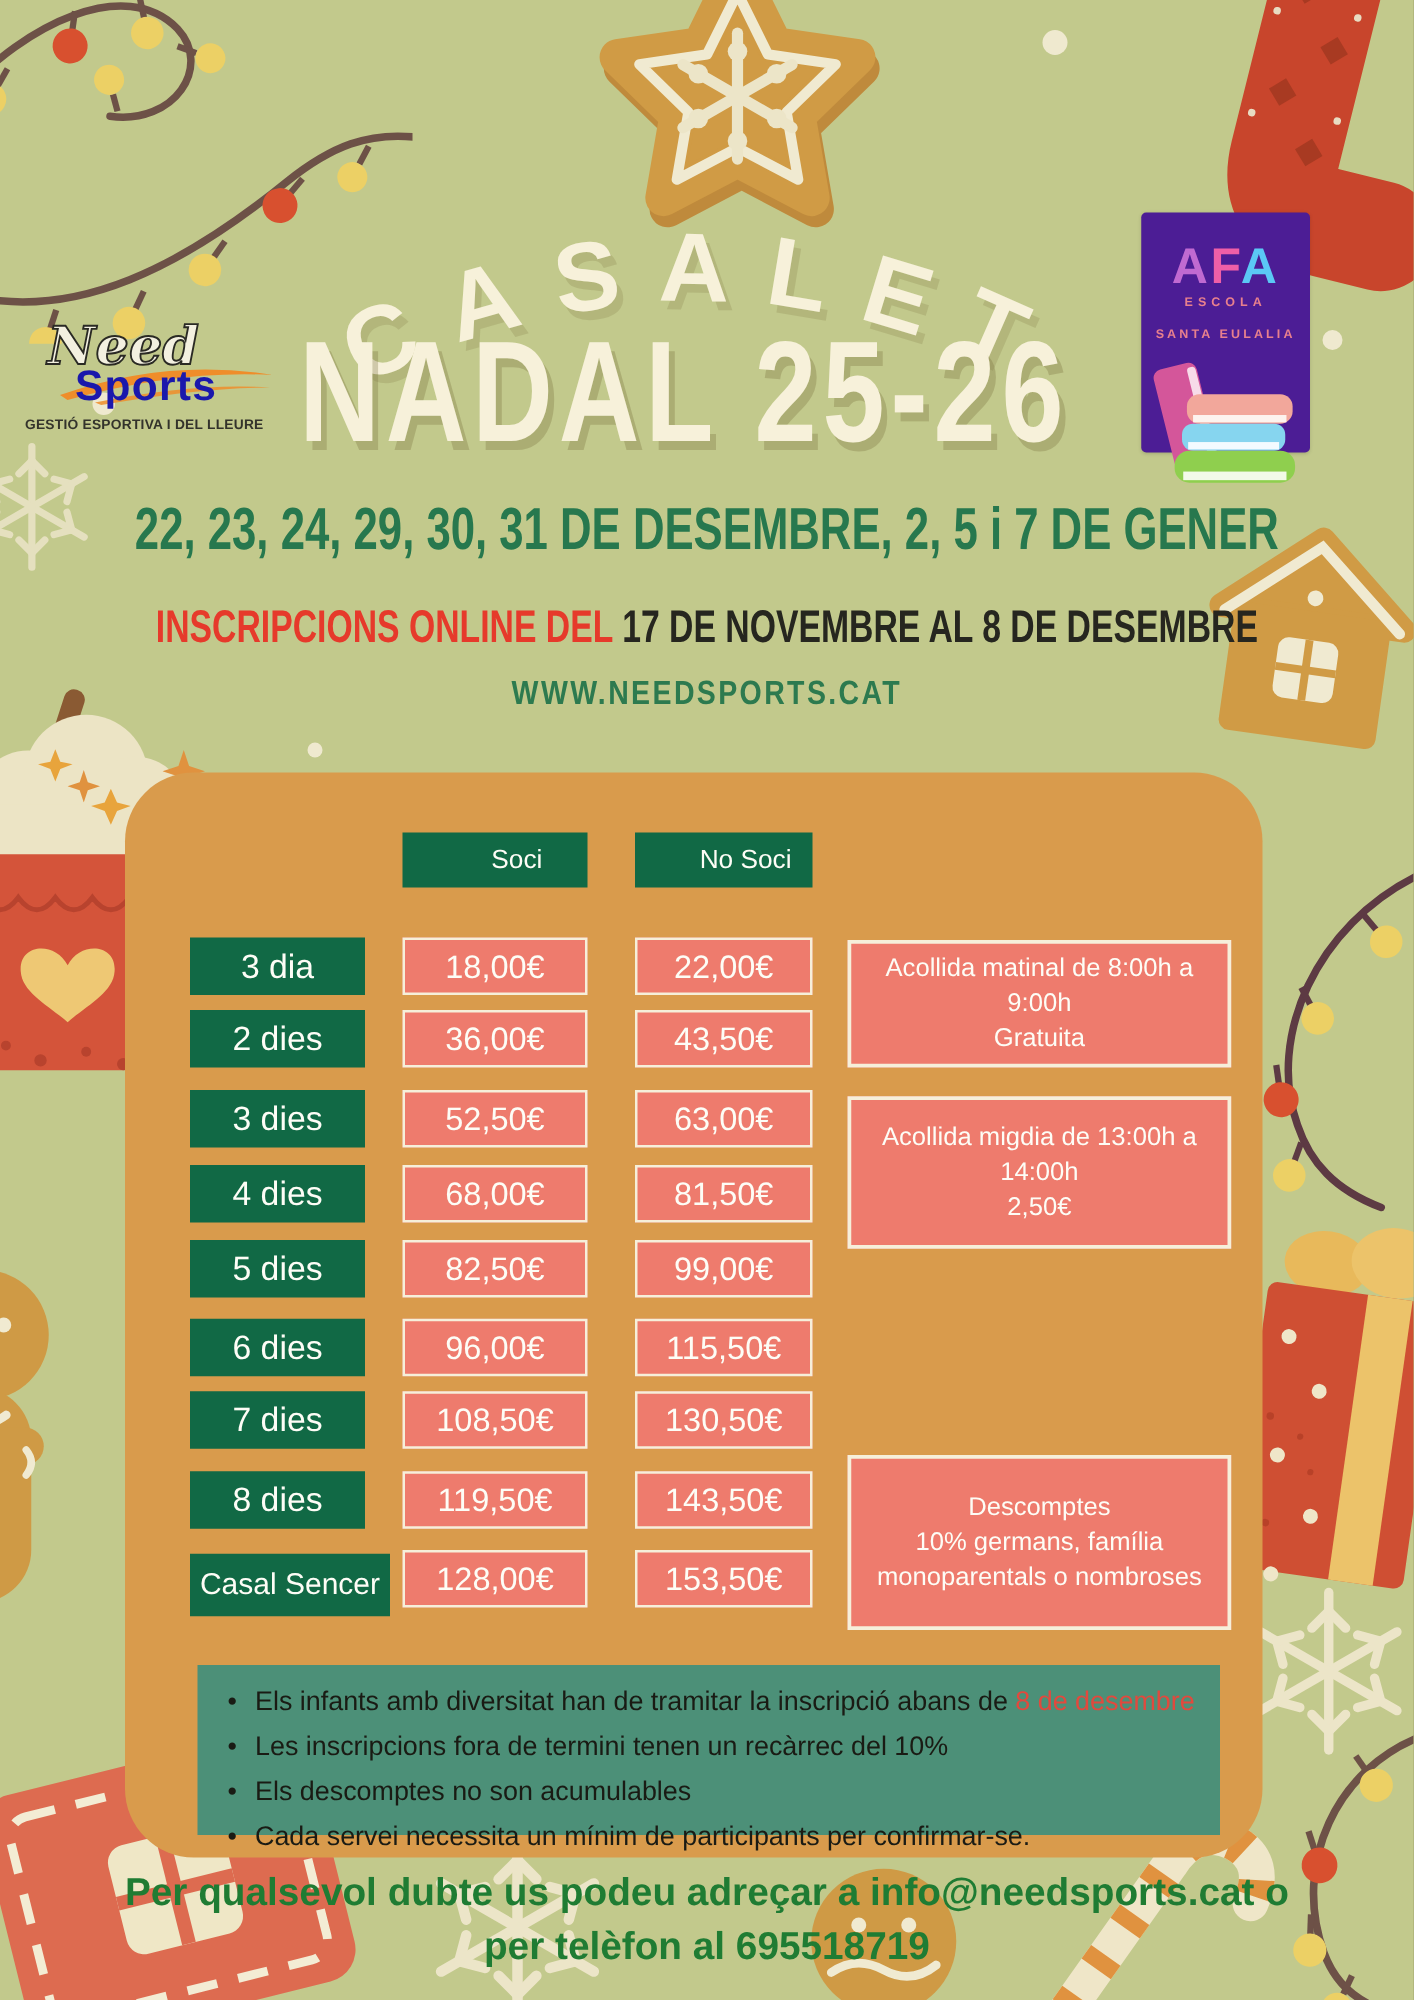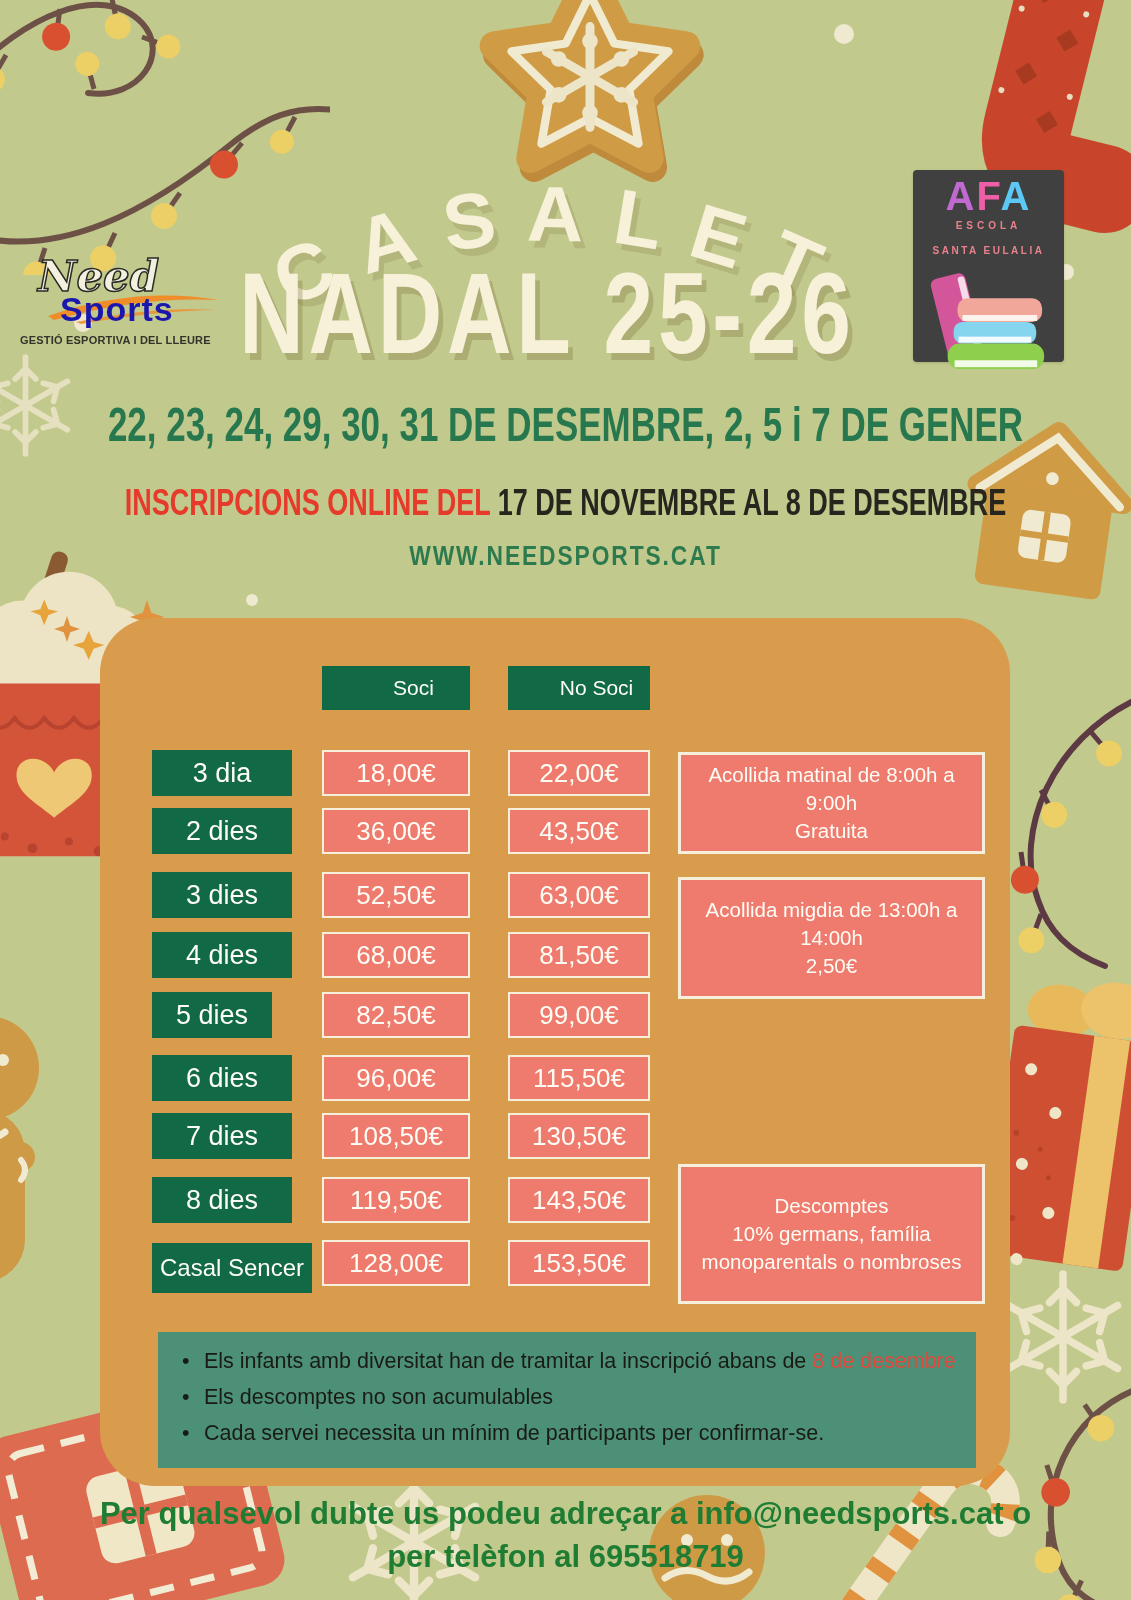--- a/index.html
+++ b/index.html
@@ -31,22 +31,22 @@
     position:absolute; left:42px; top:34px; font-size:34px; font-weight:bold;
     color:#1a18ac; letter-spacing:1px; z-index:2;
   }
   .need-swoosh { position:absolute; left:28px; top:34px; z-index:1; }
   .need-tagline {
     position:absolute; left:2px; top:78px; width:210px;
     font-size:11px; font-weight:bold; color:#33332b; letter-spacing:0.2px;
   }
 
   .afacard {
-    left:913px; top:170px; width:151px; height:192px; background:#404040;
-    border-radius:4px; z-index:1; text-align:center; padding-top:6px;
+    left:913px; top:170px; width:135px; height:192px; background:#4c1d95;
+    border-radius:4px; z-index:1; text-align:center; padding-top:23px;
     box-shadow:0 1px 3px rgba(0,0,0,0.15);
   }
   .afa-letters { font-size:40px; font-weight:bold; line-height:1; letter-spacing:2px; }
   .afa-l0 { color:#c06ad1; } .afa-l1 { color:#ef5fa7; } .afa-l2 { color:#5bc8f5; }
   .afa-line1 { font-size:10px; font-weight:bold; color:#e8808d; letter-spacing:4px; margin-top:4px; }
   .afa-line2 { font-size:10px; font-weight:bold; color:#e8808d; letter-spacing:2.5px; margin-top:14px; }
 
   .title-arc { left:215px; top:118px; width:690px; height:250px; z-index:1; }
   .title-arc text {
     font-family:"Liberation Sans", sans-serif; font-weight:bold;
@@ -433,21 +433,21 @@
     <div class="cell" style="left:408px;top:190px;width:142px;height:46px">43,50€</div>
 
     <div class="greenbox rowlabel" style="left:52px;top:254px;width:140px;height:46px">3 dies</div>
     <div class="cell" style="left:222px;top:254px;width:148px;height:46px">52,50€</div>
     <div class="cell" style="left:408px;top:254px;width:142px;height:46px">63,00€</div>
 
     <div class="greenbox rowlabel" style="left:52px;top:314px;width:140px;height:46px">4 dies</div>
     <div class="cell" style="left:222px;top:314px;width:148px;height:46px">68,00€</div>
     <div class="cell" style="left:408px;top:314px;width:142px;height:46px">81,50€</div>
 
-    <div class="greenbox rowlabel" style="left:52px;top:374px;width:120px;height:46px">5 dies</div>
+    <div class="greenbox rowlabel" style="left:52px;top:374px;width:140px;height:46px">5 dies</div>
     <div class="cell" style="left:222px;top:374px;width:148px;height:46px">82,50€</div>
     <div class="cell" style="left:408px;top:374px;width:142px;height:46px">99,00€</div>
 
     <div class="greenbox rowlabel" style="left:52px;top:437px;width:140px;height:46px">6 dies</div>
     <div class="cell" style="left:222px;top:437px;width:148px;height:46px">96,00€</div>
     <div class="cell" style="left:408px;top:437px;width:142px;height:46px">115,50€</div>
 
     <div class="greenbox rowlabel" style="left:52px;top:495px;width:140px;height:46px">7 dies</div>
     <div class="cell" style="left:222px;top:495px;width:148px;height:46px">108,50€</div>
     <div class="cell" style="left:408px;top:495px;width:142px;height:46px">130,50€</div>
@@ -465,20 +465,21 @@
 Gratuita</div>
     <div class="service" style="top:259px;height:122px">Acollida migdia de 13:00h a
 14:00h
 2,50€</div>
     <div class="service" style="top:546px;height:140px">Descomptes
 10% germans, família
 monoparentals o nombroses</div>
 
     <div class="notesbox">
       <div class="bullet"><span>Els infants amb diversitat han de tramitar la inscripció abans de </span><span class="bred">8 de desembre</span></div>
+      <div class="bullet">Les inscripcions fora de termini tenen un recàrrec del 10%</div>
       <div class="bullet">Els descomptes no son acumulables</div>
       <div class="bullet">Cada servei necessita un mínim de participants per confirmar-se.</div>
     </div>
   </div>
 
   <div class="abs contact">
     <div>Per qualsevol dubte us podeu adreçar a info@needsports.cat o</div>
     <div>per telèfon al 695518719</div>
   </div>
 

